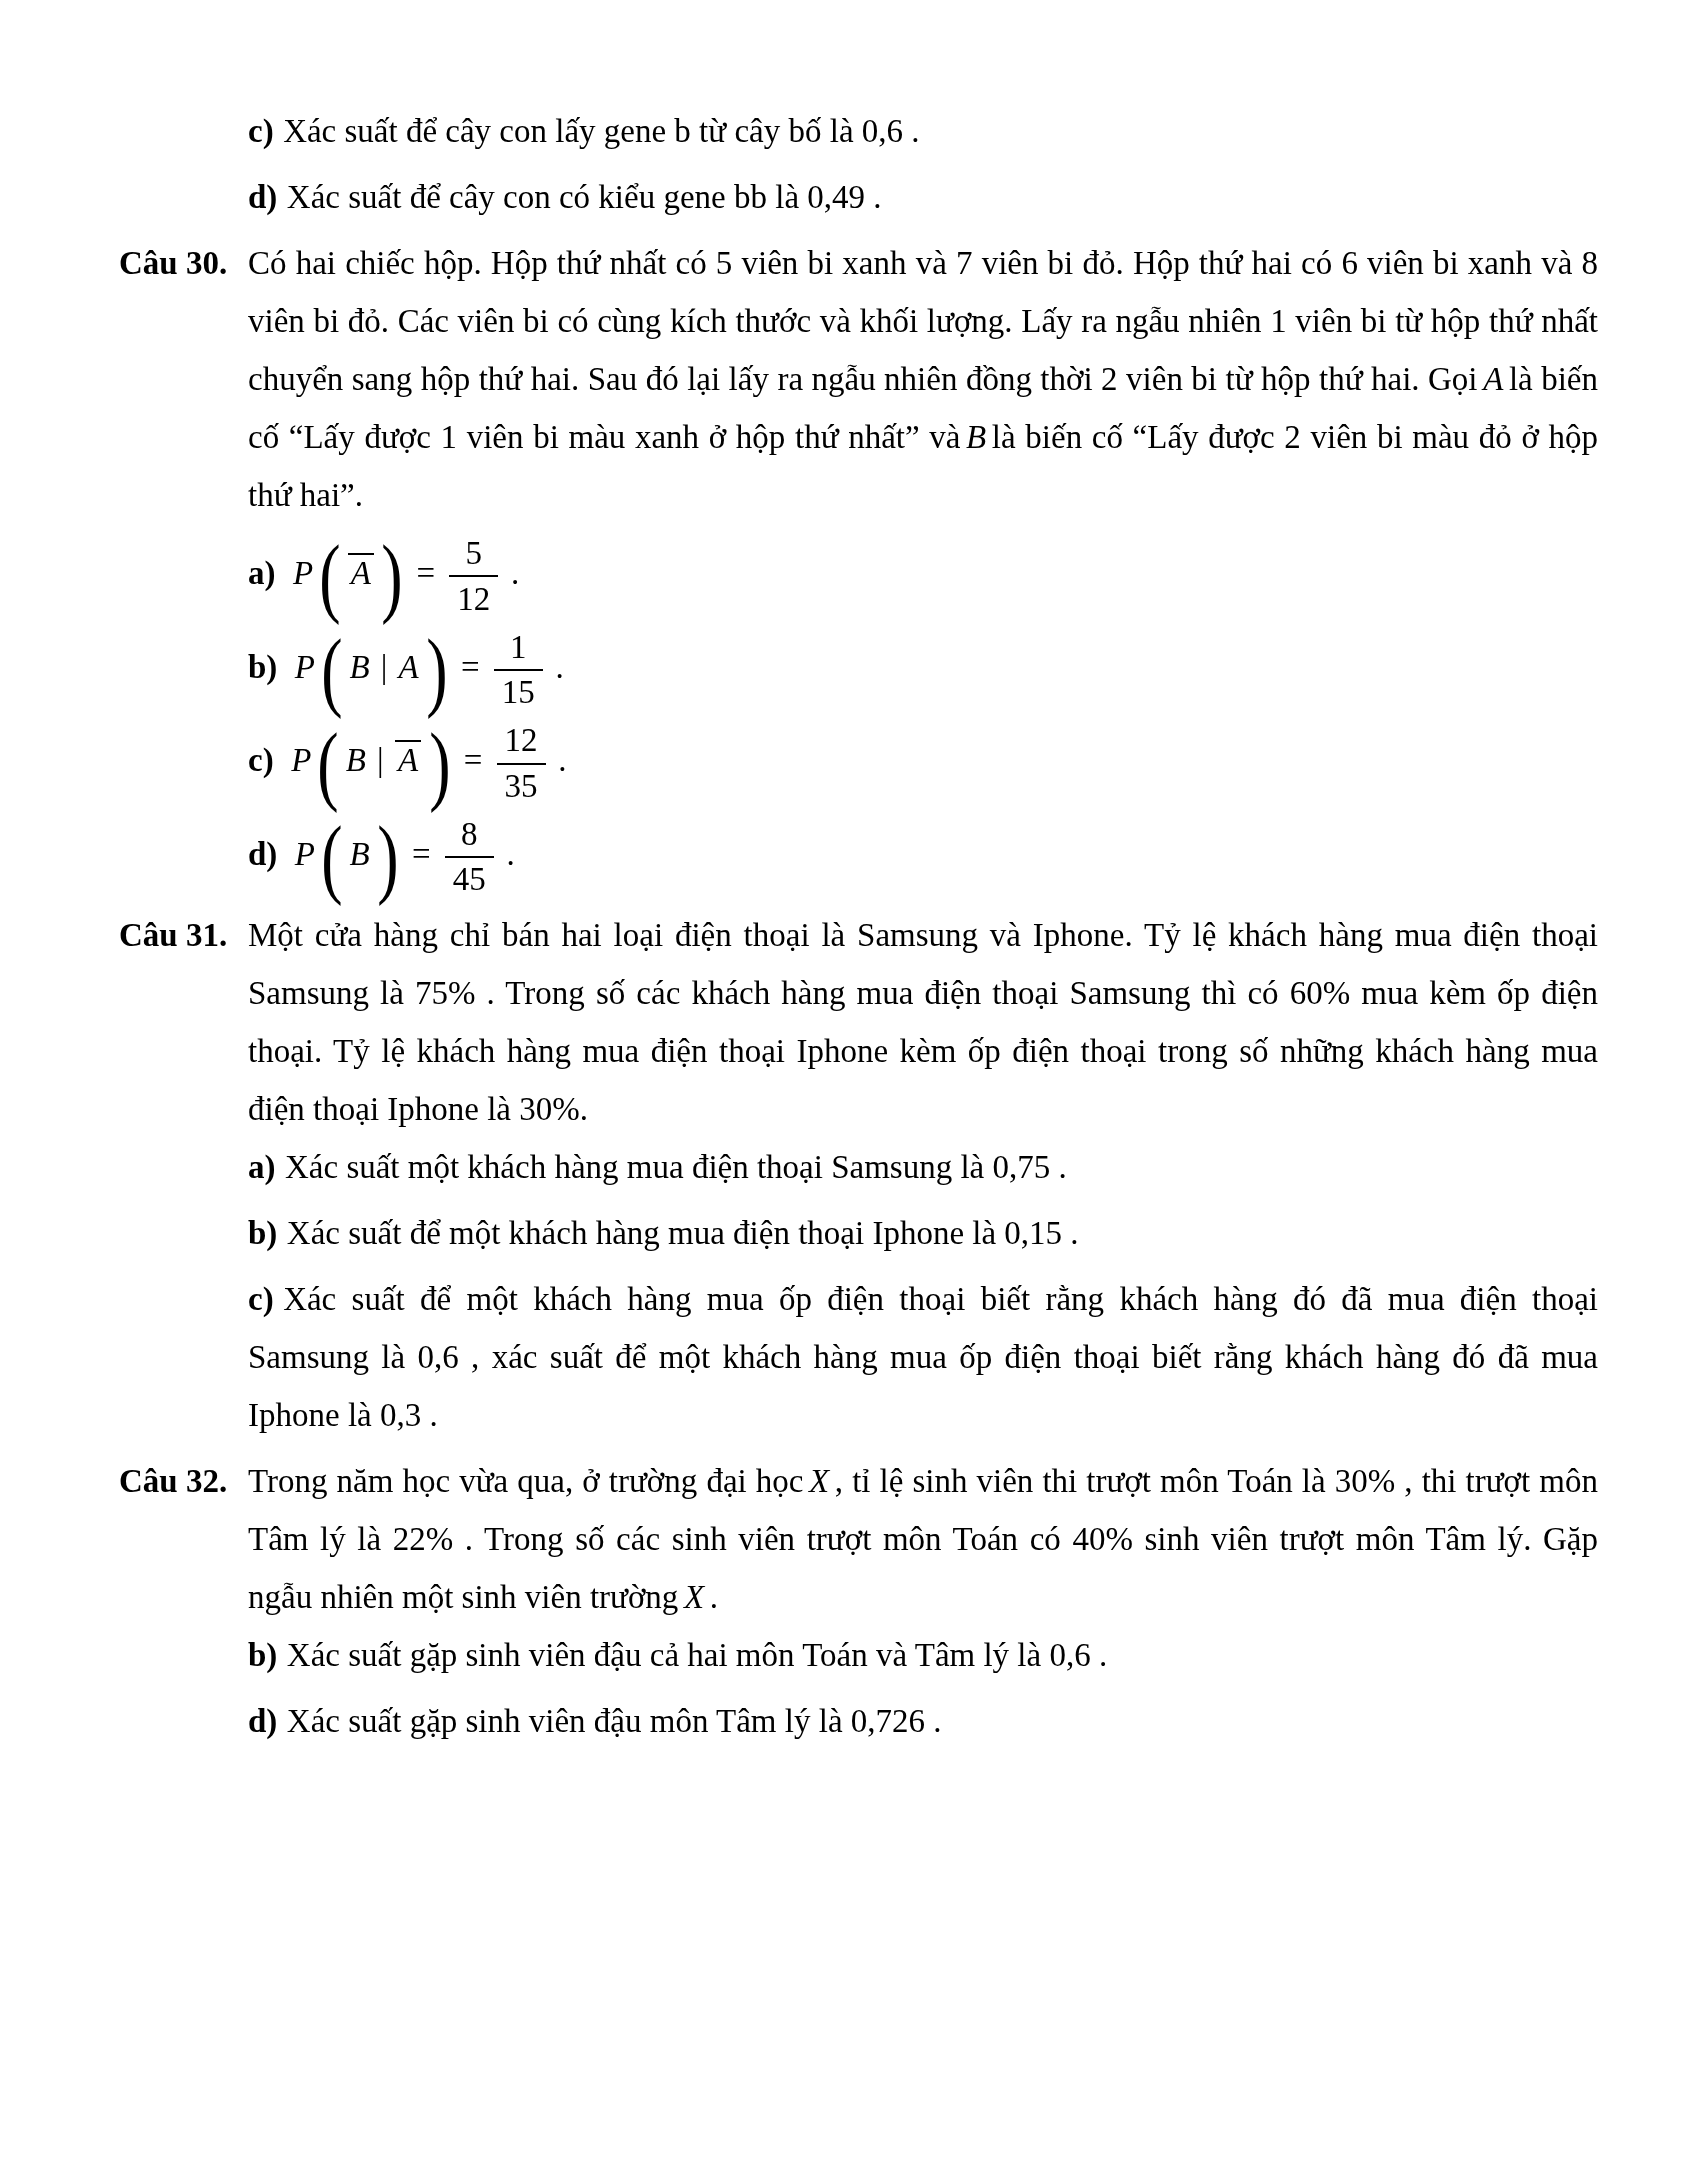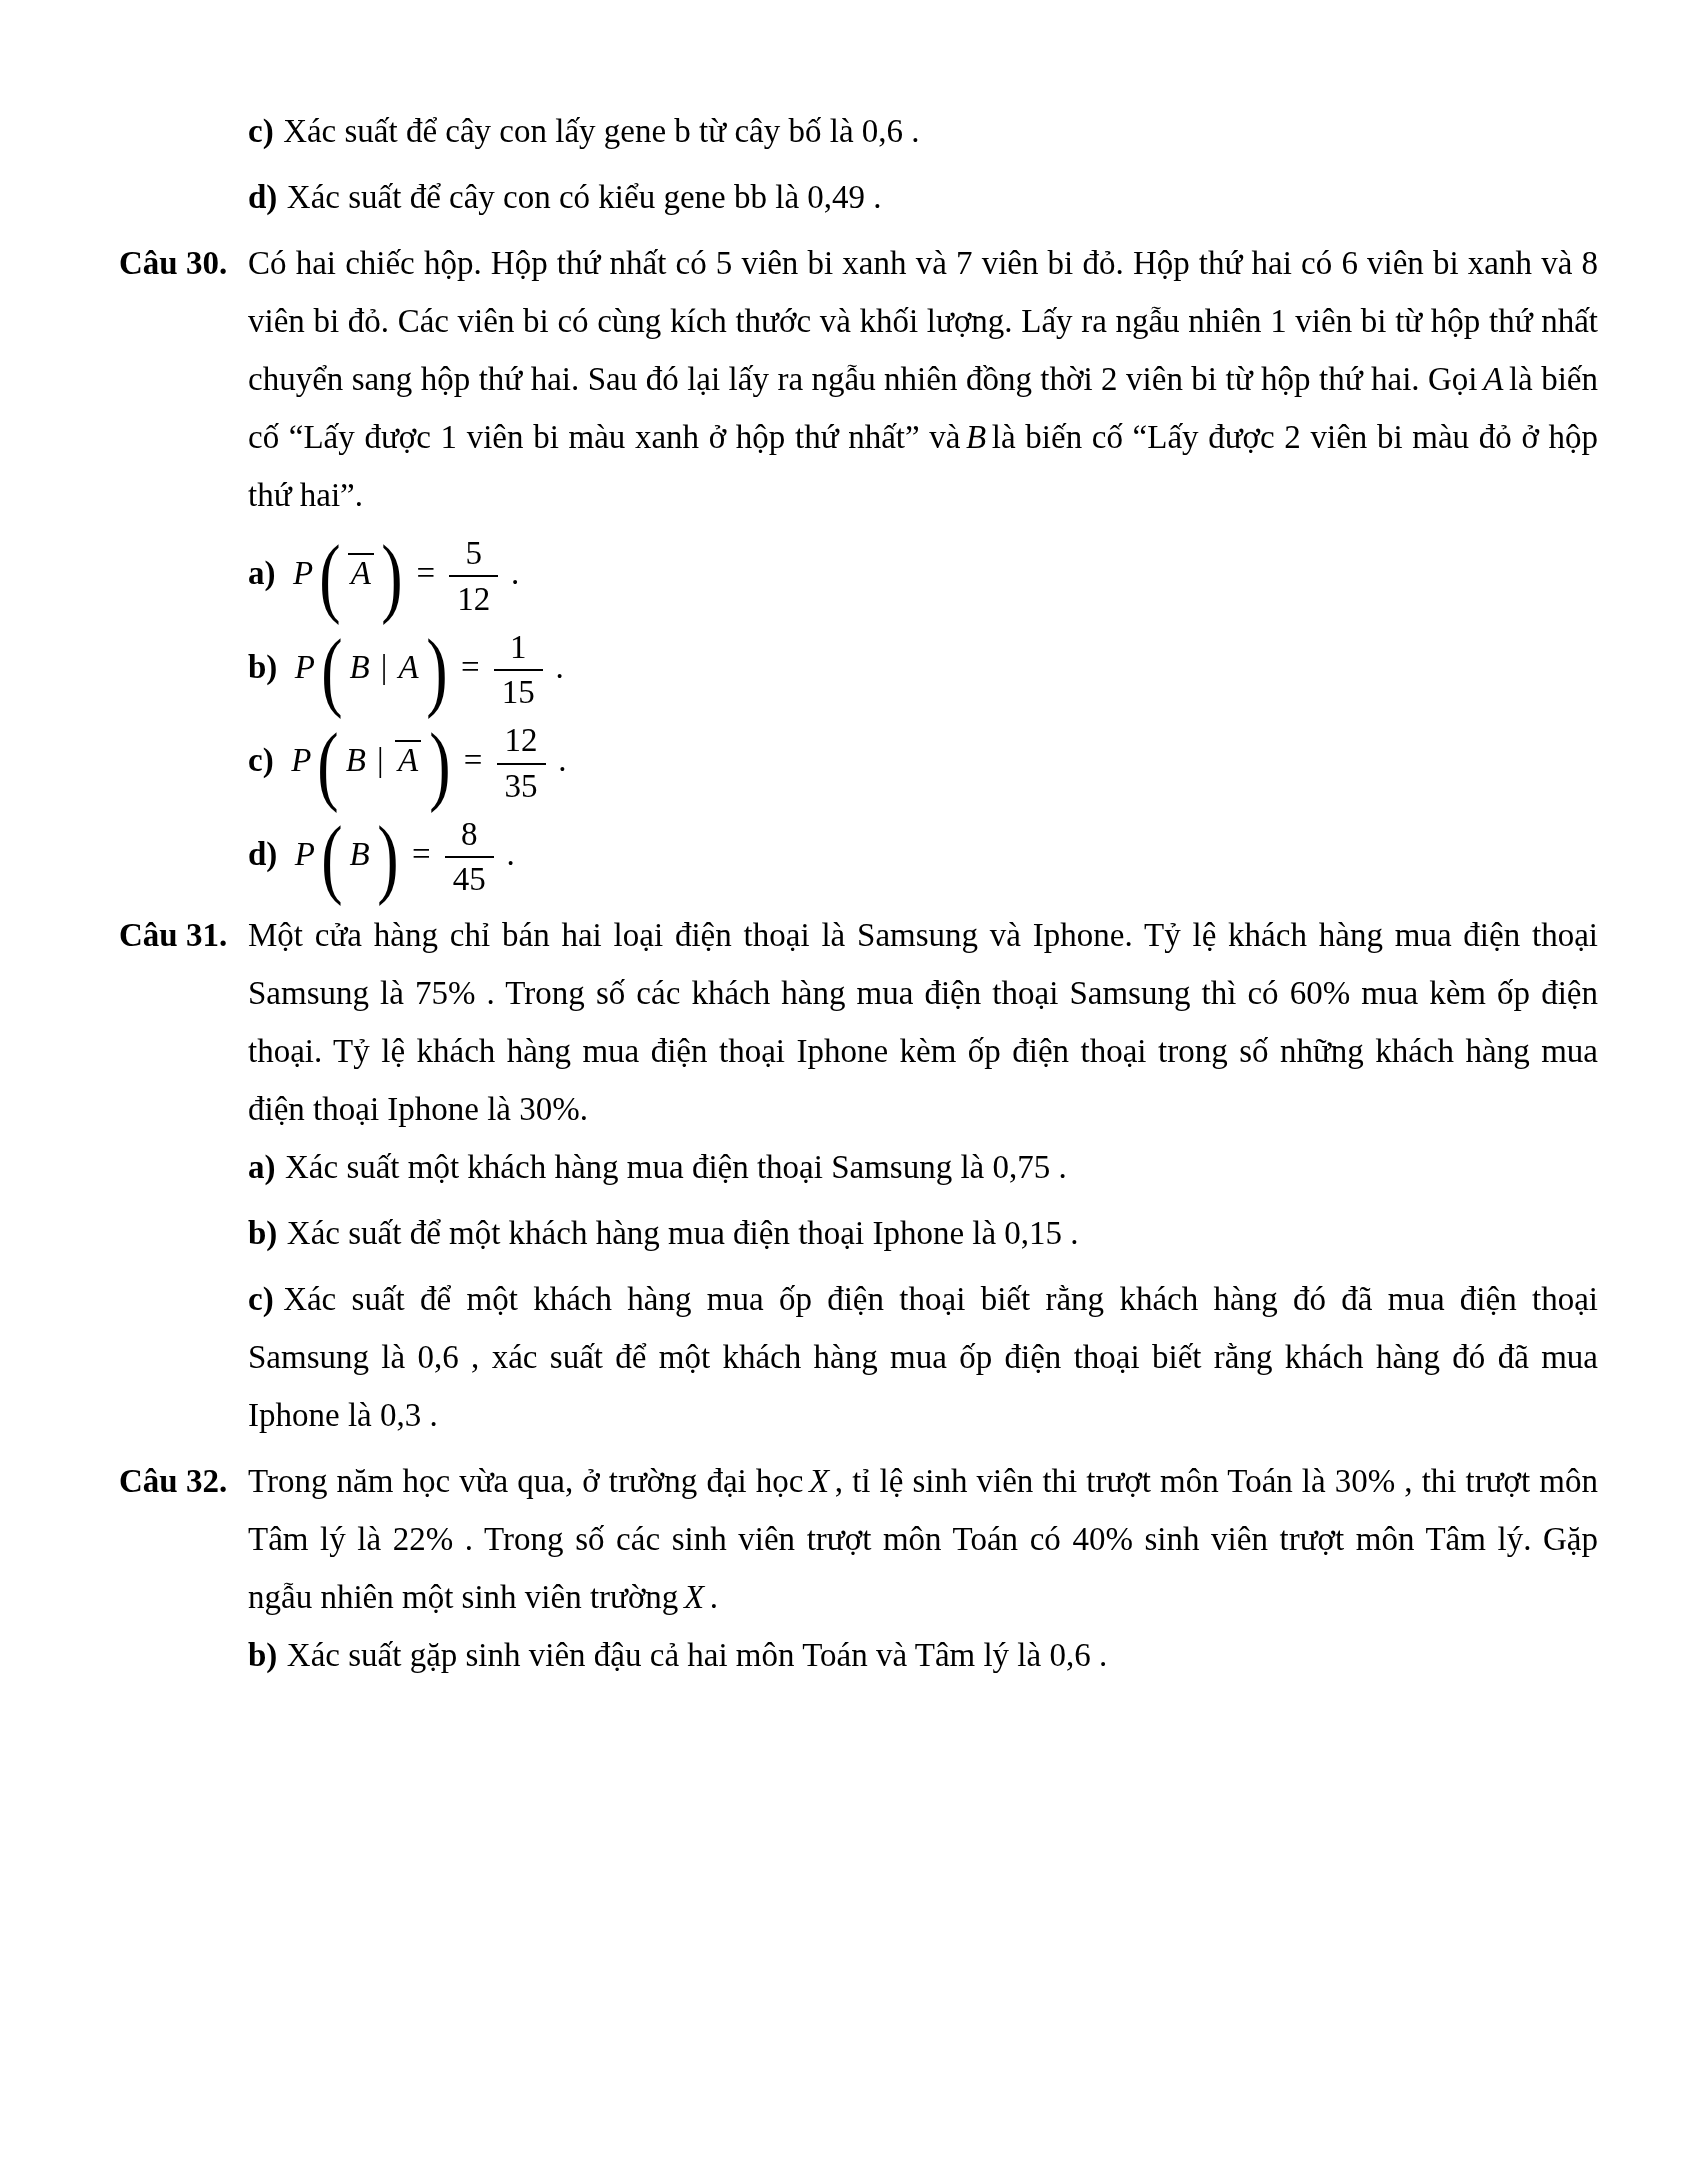--- a/index.html
+++ b/index.html
@@ -125,15 +125,19 @@
   </div>
 
   <div class="row para">
     <div class="qnum">Câu 32.</div>
     <div class="content"><span>Trong năm học vừa qua, ở trường đại học</span><span class="mvar">X</span><span>, tỉ lệ sinh viên thi trượt môn Toán là 30% , thi trượt môn Tâm lý là 22% . Trong số các sinh viên trượt môn Toán có 40% sinh viên trượt môn Tâm lý. Gặp ngẫu nhiên một sinh viên trường</span><span class="mvar">X</span><span>.</span></div>
   </div>
   <div class="row itm">
     <div class="qnum"></div>
     <div class="content"><span class="ilabel">b)</span><span>Xác suất gặp sinh viên đậu cả hai môn Toán và Tâm lý là 0,6 .</span></div>
   </div>
+  <div class="row itm">
+    <div class="qnum"></div>
+    <div class="content"><span class="ilabel">d)</span><span>Xác suất gặp sinh viên đậu môn Tâm lý là 0,726 .</span></div>
+  </div>
 
 </div>
 
 
 </body></html>

